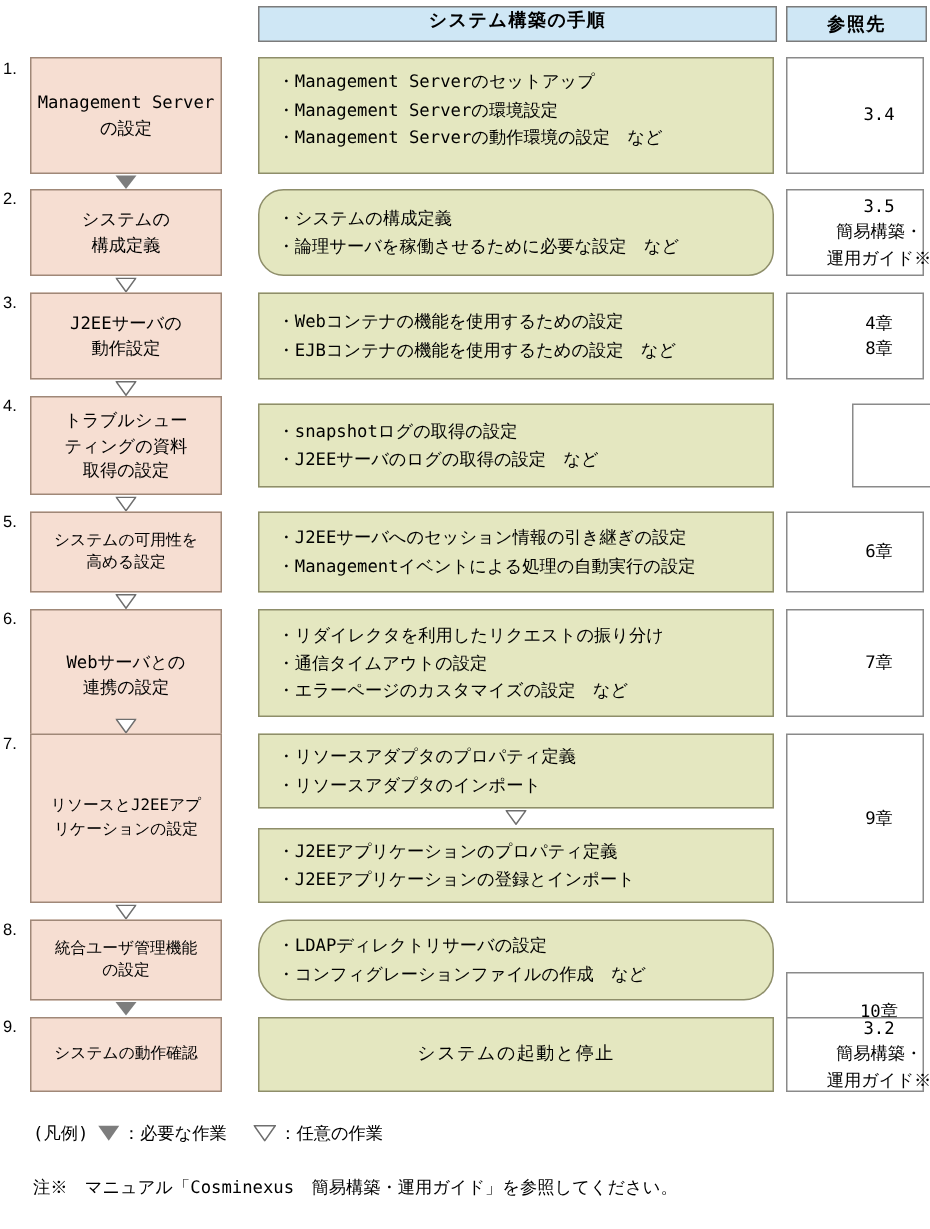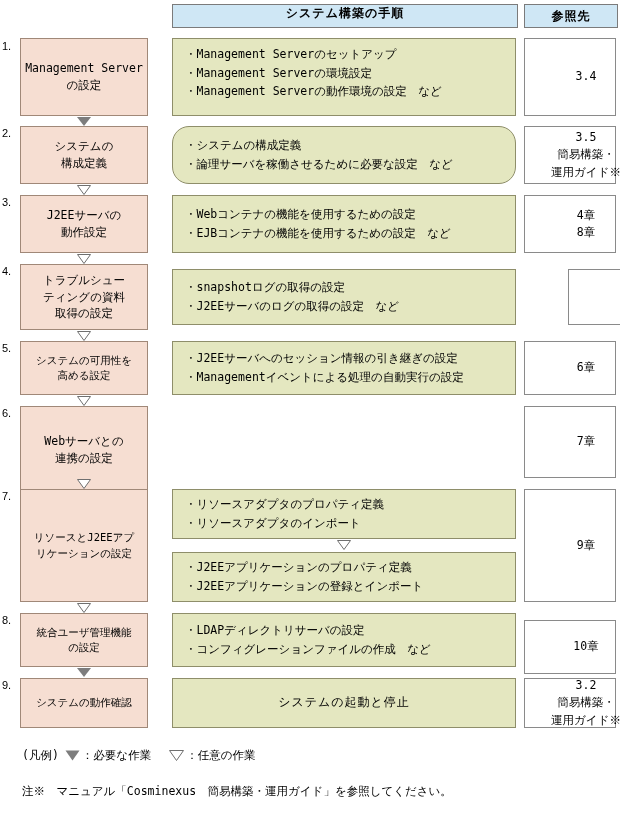--- a/index.html
+++ b/index.html
@@ -303,20 +303,25 @@
     </svg>
   </div>
 
   <div class="step-num" style="top:407px;">6.</div>
   <div class="lbox" style="top:406px; height:88px;">
     <div>
       <span>Webサーバとの</span>
       <span>連携の設定</span>
     </div>
   </div>
+  <div class="mbox" style="top:406px; height:72px; display:flex; flex-direction:column; justify-content:center;">
+    <div>・リダイレクタを利用したリクエストの振り分け</div>
+    <div>・通信タイムアウトの設定</div>
+    <div>・エラーページのカスタマイズの設定　など</div>
+  </div>
   <div class="rbox" style="top:406px; height:72px;">
     <span>7章</span>
   </div>
 
   <div class="arrow-open-wrap" style="top:479px;">
     <svg width="14" height="10" viewBox="0 0 14 10">
       <polygon points="0.5,0.5 13.5,0.5 7,9.5" fill="#ffffff" stroke="#6f6f6f" stroke-width="1"></polygon>
     </svg>
   </div>
 
@@ -350,25 +355,25 @@
     </svg>
   </div>
 
   <div class="step-num" style="top:614px;">8.</div>
   <div class="lbox" style="top:613px; height:54px; font-size:10.5px;">
     <div>
       <span>統合ユーザ管理機能</span>
       <span>の設定</span>
     </div>
   </div>
-  <div class="mbox" style="top:613px; height:54px; display:flex; flex-direction:column; justify-content:center;">
+  <div class="mbox" style="top:613px; height:54px; display:flex; flex-direction:column; justify-content:center;border-radius:20px;">
     <div>・LDAPディレクトリサーバの設定</div>
     <div>・コンフィグレーションファイルの作成　など</div>
   </div>
-  <div class="rbox" style="top:620px; height:54px;">
+  <div class="rbox" style="top:648px; height:54px;">
     <span>10章</span>
   </div>
 
   <div class="arrow-down" style="top:668px;">
     <div class="tri-fill"></div>
   </div>
 
   <div class="step-num" style="top:679px;">9.</div>
   <div class="lbox" style="top:678px; height:50px; font-size:10.5px;">
     <div>

